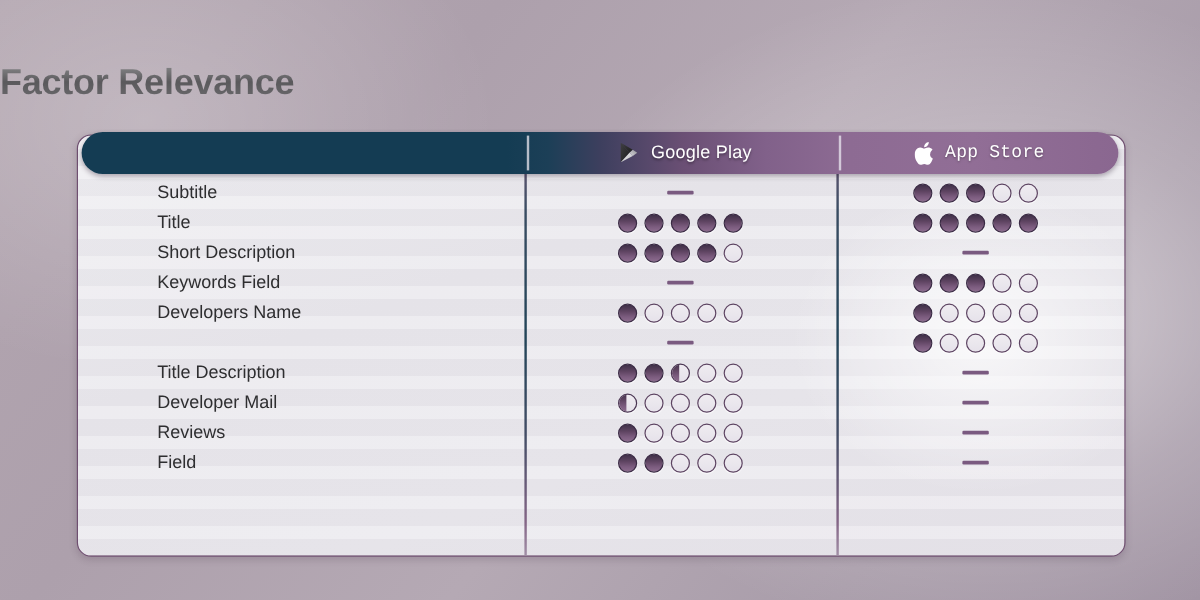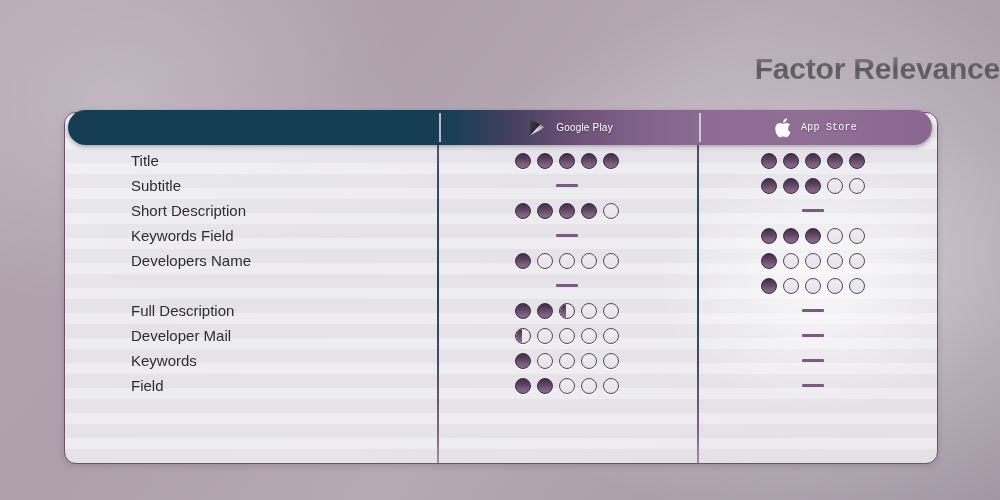--- a/index.html
+++ b/index.html
@@ -8,21 +8,21 @@
     font-family:"Liberation Sans", sans-serif;
     background:
       radial-gradient(ellipse 520px 380px at 82% 52%, rgba(255,255,255,0.55) 0%, rgba(255,255,255,0.18) 42%, rgba(255,255,255,0) 72%),
       radial-gradient(ellipse 420px 300px at 12% 20%, rgba(255,255,255,0.22) 0%, rgba(255,255,255,0) 70%),
       linear-gradient(128deg, #b3a6b0 0%, #ada0ac 30%, #b5a9b4 55%, #a99daa 78%, #a295a4 100%);
   }
   .stage{position:relative;width:1000px;height:500px;}
 
   
   .title{
-    position:absolute;left:0;top:52px;width:1000px;text-align:right;
+    position:absolute;left:0;top:52px;width:1000px;text-align:left;
     font-size:30px;font-weight:bold;letter-spacing:-0.2px;
     background:linear-gradient(180deg,#8e8e90 0%,#5a595c 48%,#6e6d70 100%);
     -webkit-background-clip:text;background-clip:text;color:transparent;
     -webkit-text-fill-color:transparent;
     text-shadow:none;
   }
 
   
   .card{
     position:absolute;left:64px;top:112px;width:872px;height:350px;
@@ -53,21 +53,21 @@
   }
   .headbar .col{position:absolute;top:0;height:35px;display:flex;align-items:center;justify-content:center;}
   .h-factor{left:0;width:372px;}
   .h-gp{left:372px;width:260px;}
   .h-as{left:632px;width:232px;font-family:Liberation Mono, monospace;}
   .h-label{
     color:#f3f1f5;font-size:13px;font-weight:bold;letter-spacing:4px;
     text-shadow:0 1px 1px rgba(0,0,0,.35);
     margin-top:44px;
   }
-  .h-store{color:#fff;font-size:10px;font-weight:normal;letter-spacing:.2px;
+  .h-store{color:#fff;font-size:15px;font-weight:normal;letter-spacing:.2px;
     text-shadow:0 1px 2px rgba(0,0,0,.35);}
   .h-icon{display:inline-block;margin-right:7px;line-height:0;}
 
   
   .hdiv{position:absolute;top:3px;width:2px;height:29px;background:rgba(235,232,240,.75);}
 
   
   .vdiv{position:absolute;top:0;width:2px;height:350px;
     background:linear-gradient(180deg,#6f4f70 0%,#2a3f56 18%,#11364b 48%,#36405a 72%,#7b5a7d 92%,#9b87a0 100%);
     opacity:.92;}
@@ -101,20 +101,35 @@
 
   <div class="title">Factor Relevance</div>
 
   <div class="card">
     <div class="stripes"></div>
     <div class="glow"></div>
     <div class="vdiv d1"></div>
     <div class="vdiv d2"></div>
     <div class="tbody" id="tbody">
         <div class="row">
+          <span class="c-factor">Subtitle</span>
+          <span class="c-gp">
+            <span class="dash"></span>
+          </span>
+          <span class="c-as">
+            <span class="dots">
+              <span class="dot full"></span>
+              <span class="dot full"></span>
+              <span class="dot full"></span>
+              <span class="dot"></span>
+              <span class="dot"></span>
+            </span>
+          </span>
+        </div>
+        <div class="row">
           <span class="c-factor">Title</span>
           <span class="c-gp">
             <span class="dots">
               <span class="dot full"></span>
               <span class="dot full"></span>
               <span class="dot full"></span>
               <span class="dot full"></span>
               <span class="dot full"></span>
             </span>
           </span>
@@ -122,35 +137,20 @@
             <span class="dots">
               <span class="dot full"></span>
               <span class="dot full"></span>
               <span class="dot full"></span>
               <span class="dot full"></span>
               <span class="dot full"></span>
             </span>
           </span>
         </div>
         <div class="row">
-          <span class="c-factor">Subtitle</span>
-          <span class="c-gp">
-            <span class="dash"></span>
-          </span>
-          <span class="c-as">
-            <span class="dots">
-              <span class="dot full"></span>
-              <span class="dot full"></span>
-              <span class="dot full"></span>
-              <span class="dot"></span>
-              <span class="dot"></span>
-            </span>
-          </span>
-        </div>
-        <div class="row">
           <span class="c-factor">Short Description</span>
           <span class="c-gp">
             <span class="dots">
               <span class="dot full"></span>
               <span class="dot full"></span>
               <span class="dot full"></span>
               <span class="dot full"></span>
               <span class="dot"></span>
             </span>
           </span>
@@ -202,21 +202,21 @@
             <span class="dots">
               <span class="dot full"></span>
               <span class="dot"></span>
               <span class="dot"></span>
               <span class="dot"></span>
               <span class="dot"></span>
             </span>
           </span>
         </div>
         <div class="row">
-          <span class="c-factor">Full Description</span>
+          <span class="c-factor">Title Description</span>
           <span class="c-gp">
             <span class="dots">
               <span class="dot full"></span>
               <span class="dot full"></span>
               <span class="dot half"></span>
               <span class="dot"></span>
               <span class="dot"></span>
             </span>
           </span>
           <span class="c-as">
@@ -232,21 +232,21 @@
               <span class="dot"></span>
               <span class="dot"></span>
               <span class="dot"></span>
             </span>
           </span>
           <span class="c-as">
             <span class="dash"></span>
           </span>
         </div>
         <div class="row">
-          <span class="c-factor">Keywords</span>
+          <span class="c-factor">Reviews</span>
           <span class="c-gp">
             <span class="dots">
               <span class="dot full"></span>
               <span class="dot"></span>
               <span class="dot"></span>
               <span class="dot"></span>
               <span class="dot"></span>
             </span>
           </span>
           <span class="c-as">

